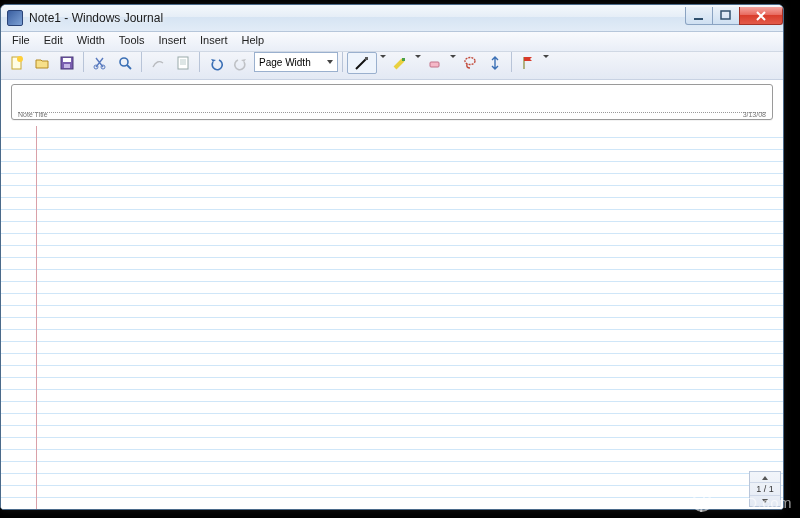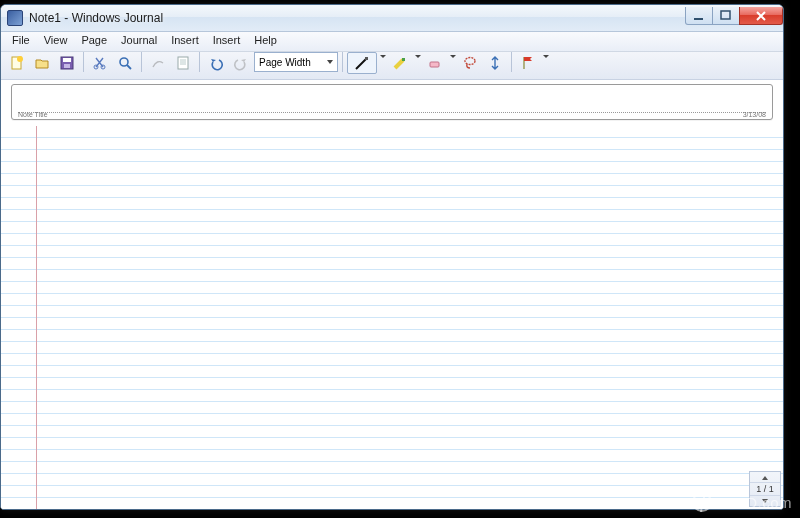--- a/index.html
+++ b/index.html
@@ -203,23 +203,23 @@
       <div class="win-btn close">
         <svg class="ic" viewBox="0 0 16 16">
             <path d="M4 4 L12 12 M12 4 L4 12" stroke="#fff" stroke-width="2"></path>
           </svg>
       </div>
     </div>
   </div>
 
   <div class="menubar">
     <span class="menu-item">File</span>
-    <span class="menu-item">View</span>
-    <span class="menu-item">Page</span>
-    <span class="menu-item">Journal</span>
+    <span class="menu-item">Edit</span>
+    <span class="menu-item">Width</span>
+    <span class="menu-item">Tools</span>
     <span class="menu-item">Insert</span>
     <span class="menu-item">Insert</span>
     <span class="menu-item">Help</span>
   </div>
 
   <div class="toolbar">
     <div class="tb-btn">
       <svg class="ic" viewBox="0 0 16 16">
           <rect x="3" y="2" width="9" height="12" fill="#fffde6" stroke="#c8a830"></rect>
           <circle cx="11" cy="4" r="3" fill="#ffcf3a"></circle>

